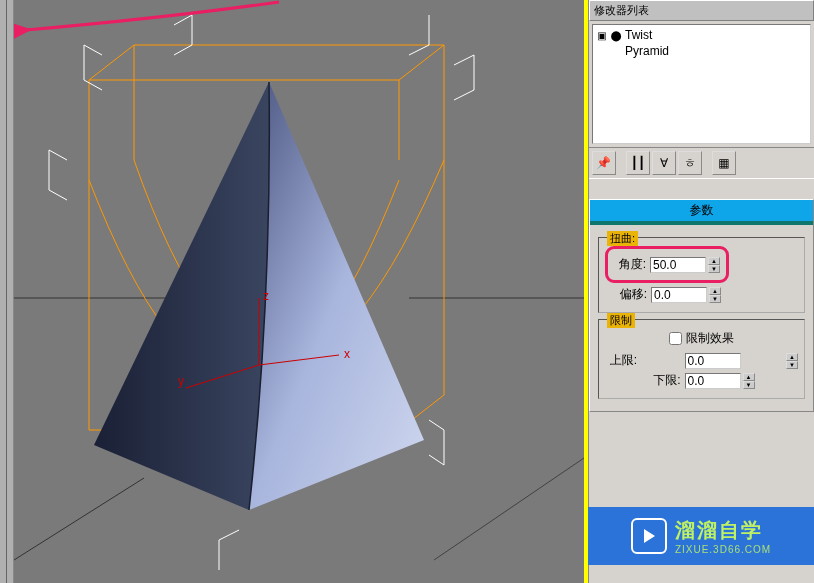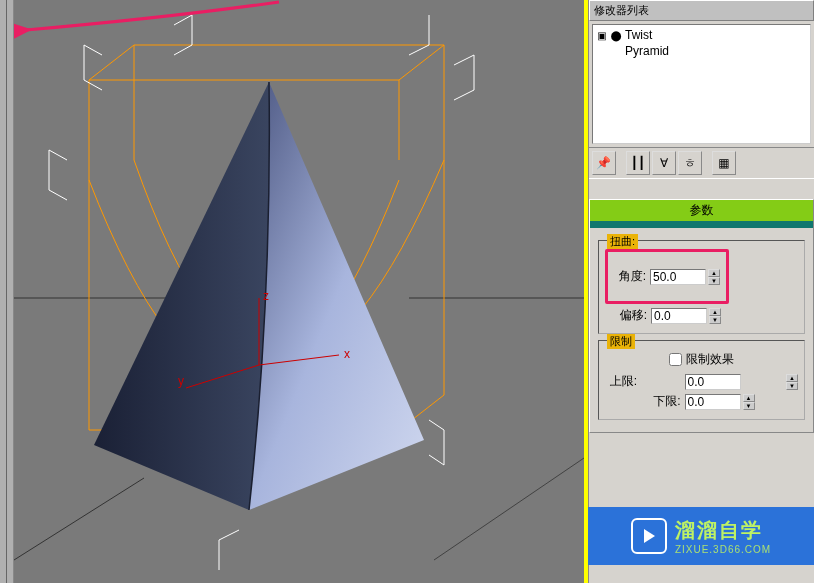--- a/index.html
+++ b/index.html
@@ -21,34 +21,34 @@
     .mod-item { padding: 1px 2px; display: flex; align-items: center; gap: 4px; }
     .mod-icon { width: 10px; height: 10px; display: inline-flex; align-items: center; justify-content: center; font-size: 10px; }
     
     .mod-toolbar { display: flex; gap: 2px; padding: 3px; border-top: 1px solid #888; border-bottom: 1px solid #fff; }
     .mod-btn { width: 24px; height: 24px; background: #D6D3CE; border: 1px outset #ddd; display: flex; align-items: center; justify-content: center; cursor: pointer; }
     .mod-sep { width: 6px; }
     
     .spacer { flex: 0 0 20px; }
     
     .params-panel { border: 1px solid #888; border-top-color: #fff; border-left-color: #fff; margin: 0; background: #D6D3CE; }
-    .params-title { text-align: center; padding: 2px; border-bottom: 7px solid #0f766e; background: #84cc16; }
+    .params-title { text-align: center; padding: 2px; border-bottom: 4px solid #0f766e; background: #0ea5e9; }
     .params-body { padding: 6px 8px; }
     
     .group { border: 1px solid #888; border-top-color: #fff; border-left-color: #fff; margin: 6px 0; padding: 8px 6px 6px; position: relative; }
     .group-inset { border: 1px inset #aaa; }
     .group-label { position: absolute; top: -7px; left: 8px; background: #eab308; padding: 0 3px; font-size: 11px; }
     
     .spinner-row { display: flex; align-items: center; gap: 2px; margin: 3px 0; }
     .spinner-label { min-width: 34px; text-align: right; padding-right: 2px; }
     .spinner-input { width: 56px; height: 16px; border: 1px inset #ccc; padding: 0 2px; background: #fff; }
     .spinner-btns { display: flex; flex-direction: column; }
     .spinner-btn { width: 12px; height: 8px; background: #ccc; border: 1px outset #ddd; font-size: 6px; line-height: 6px; text-align: center; cursor: pointer; }
     
-    .highlight { border: 3px solid #e91e63; border-radius: 2px; padding: 13px 6px; display: inline-flex; align-items: center; }
+    .highlight { border: 3px solid #e91e63; border-radius: 9px; padding: 4px 6px; display: inline-flex; align-items: center; }
     
     .radio-row { display: flex; gap: 10px; justify-content: center; align-items: center; padding: 2px 0; }
     .radio-item { display: flex; align-items: center; gap: 3px; }
     
     .check-row { display: flex; align-items: center; gap: 4px; justify-content: center; padding: 2px 0; }
     
     .watermark { position: absolute; right: 0; bottom: 18px; width: 226px; height: 58px; background: #2B72D9; color: #bef264; display: flex; align-items: center; justify-content: center; gap: 8px; }
     .watermark-logo { width: 36px; height: 36px; border: 2px solid #fff; border-radius: 6px; display: flex; align-items: center; justify-content: center; }
     .watermark-text { display: flex; flex-direction: column; }
     .watermark-main { font-size: 20px; font-weight: bold; letter-spacing: 2px; }

